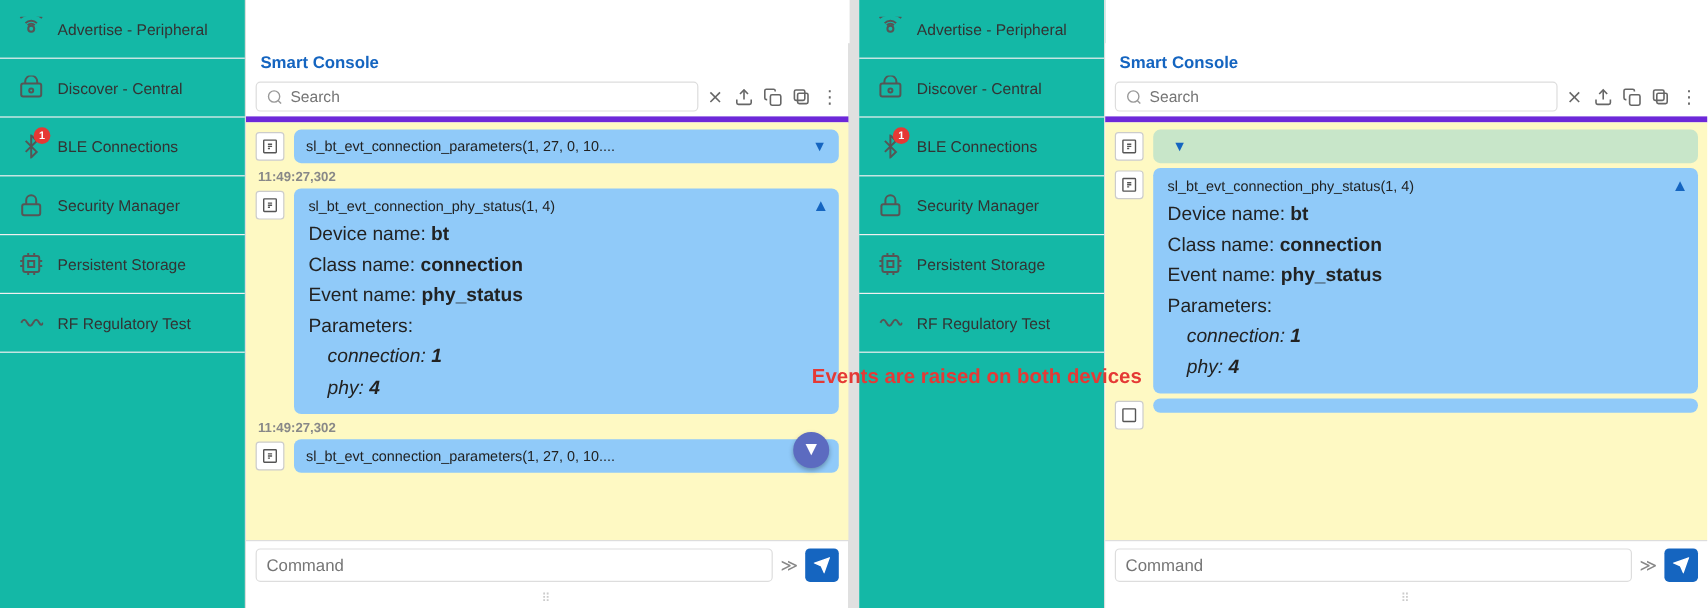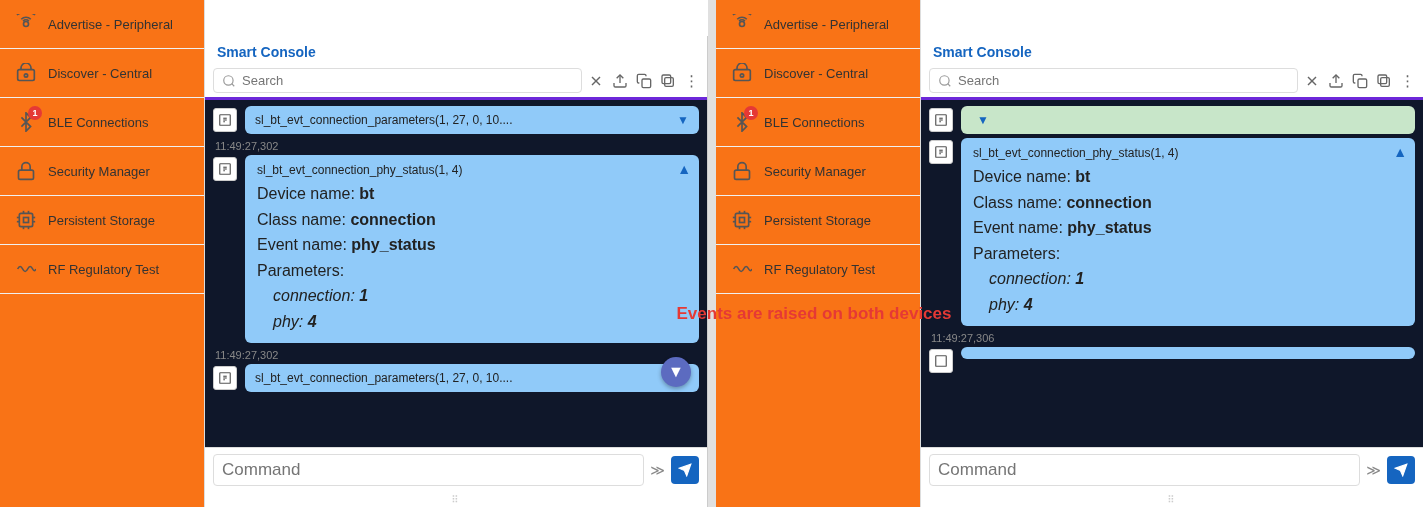--- a/index.html
+++ b/index.html
@@ -11,21 +11,21 @@
       width: 1423px;
       height: 507px;
       overflow: hidden;
     }
 
     
     .sidebar {
       width: 205px;
       min-width: 205px;
       border-right: 1px solid #ddd;
-      background: #f97316;
+      background: #14b8a6;
       display: flex;
       flex-direction: column;
       padding-top: 0;
     }
     .sidebar-item {
       display: flex;
       align-items: center;
       padding: 12px 14px;
       cursor: pointer;
       border-bottom: 1px solid #f0f0f0;
@@ -82,21 +82,21 @@
       font-size: 14px;
       font-weight: 600;
       color: #1565c0;
     }
 
     
     .search-bar {
       display: flex;
       align-items: center;
       padding: 4px 8px;
-      border-bottom: 3px solid #6d28d9;
+      border-bottom: 5px solid #6d28d9;
       gap: 6px;
     }
     .search-input-wrap {
       display: flex;
       align-items: center;
       flex: 1;
       border: 1px solid #ddd;
       border-radius: 4px;
       padding: 4px 8px;
       gap: 6px;
@@ -121,29 +121,30 @@
       color: #666;
       display: flex;
       align-items: center;
     }
 
     
     .console-body {
       flex: 1;
       overflow-y: auto;
       padding: 6px 8px;
-      background: #0f172a;
+      background: #fef9c3;
       position: relative;
     }
 
     .timestamp {
       font-size: 11px;
       color: #888;
       margin: 6px 0 3px 0;
       padding-left: 2px;
+      font-weight: bold;
     }
 
     .event-row {
       display: flex;
       align-items: flex-start;
       gap: 8px;
       margin-bottom: 4px;
     }
     .event-icon {
       width: 24px;
@@ -236,21 +237,21 @@
       align-items: center;
       border-top: 1px solid #ddd;
       padding: 6px 8px;
       gap: 6px;
     }
     .command-input {
       flex: 1;
       border: 1px solid #ddd;
       border-radius: 4px;
       padding: 5px 8px;
-      font-size: 17px;
+      font-size: 14px;
       color: #aaa;
       outline: none;
     }
     .command-expand-btn {
       color: #888;
       cursor: pointer;
       font-size: 14px;
     }
     .command-send-btn {
       background: #1565c0;
@@ -647,21 +648,20 @@
             <div><span>Device name: </span><strong>bt</strong></div>
             <div><span>Class name: </span><strong>connection</strong></div>
             <div><span>Event name: </span><strong>phy_status</strong></div>
             <div>Parameters:</div>
             <div class="param-indent">connection: <strong>1</strong></div>
             <div class="param-indent">phy: <strong>4</strong></div>
           </div>
         </div>
       </div>
 
-      <div class="timestamp">11:49:27,306</div>
 
       <div class="event-row">
         <div class="event-icon">
           <svg width="14" height="14" viewBox="0 0 24 24" fill="none" stroke="#555" stroke-width="2">
             <rect x="3" y="3" width="18" height="18" rx="1"></rect>
           </svg>
         </div>
         <div style="background:#90caf9; border-radius:6px; height:12px; flex:1;"></div>
       </div>
 

